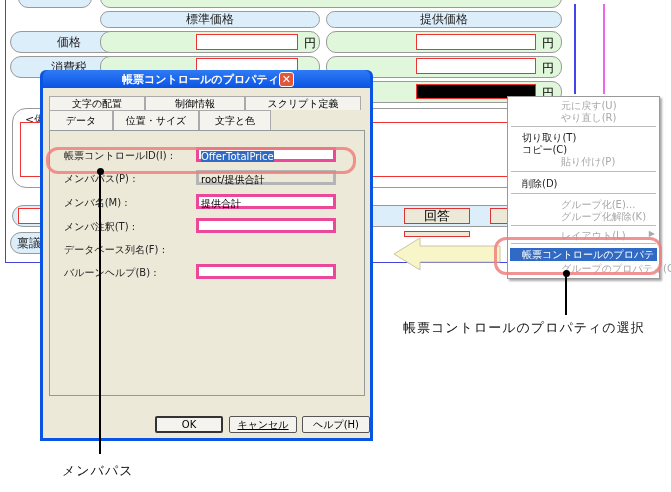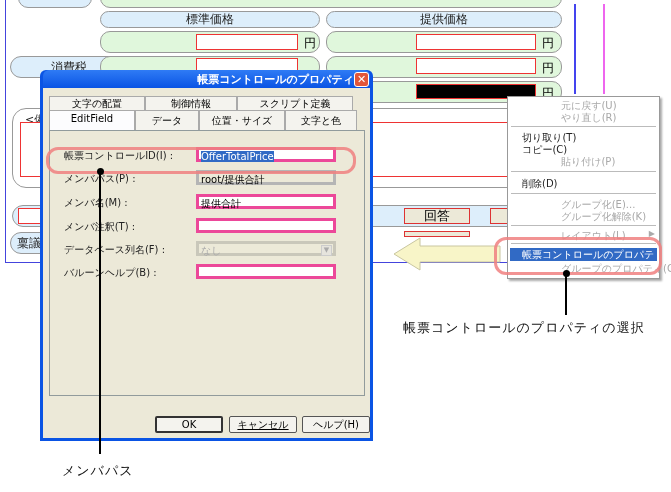--- a/index.html
+++ b/index.html
@@ -18,21 +18,21 @@
           display: flex; align-items: center; justify-content: center; font-size: 12px; color: #222; }
   .pill.green { background: #e0f7dc; border-radius: 10px; }
   .redbox { position: absolute; border: 1px solid #e33; background: #fff; }
   .yen { position: absolute; font-size: 12px; }
   .formbtn { position: absolute; border: 1px solid #d33; background: #ece9d8; font-size: 13px;
              display: flex; align-items: center; justify-content: center; }
 
   
   .dialog { position: absolute; left: 40px; top: 70px; width: 333px; height: 371px;
             background: #0a54e4; border-radius: 6px 6px 0 0; padding: 0 3px 3px 3px; }
-  .titlebar { height: 18px; display: flex; align-items: center; justify-content: flex-end;
+  .titlebar { height: 18px; display: flex; align-items: center; justify-content: center;
               color: #fff; font-weight: bold; font-size: 11px; padding-left: 4px;
               background: linear-gradient(#2f7bf5, #0a54e4); border-radius: 6px 6px 0 0; }
   .close-btn { width: 15px; height: 15px; background: #e2563a; border: 1px solid #fff; border-radius: 3px;
                color: #fff; font-size: 11px; display: flex; align-items: center; justify-content: center; margin-right: 1px; }
   .dlg-body { background: #ece9d8; height: calc(100% - 18px); position: relative; }
   .tabrow { position: absolute; left: 6px; height: 14px; display: flex; }
   .tab { border: 1px solid #aaa; border-bottom: none; background: #f4f3ee; font-size: 10px;
          display: flex; align-items: center; justify-content: center; }
   .tab.active { background: #fcfcfe; font-weight: normal; }
   .tabpanel { position: absolute; left: 6px; top: 42px; width: 316px; height: 266px;
@@ -74,20 +74,23 @@
   <div class="pill" style="left:18px;top:-12px;width:74px;height:20px;"></div>
   <div class="pill green" style="left:100px;top:-12px;width:462px;height:20px;"></div>
 
   <div class="pill" style="left:326px;top:11px;width:236px;height:17px;">
     <span>提供価格</span>
   </div>
   <div class="pill" style="left:100px;top:11px;width:220px;height:17px;">
     <span>標準価格</span>
   </div>
 
+  <div class="pill" style="left:10px;top:31px;width:118px;height:22px;">
+    <span>価格</span>
+  </div>
   <div class="pill green" style="left:100px;top:31px;width:220px;height:22px;"></div>
   <div class="redbox" style="left:196px;top:34px;width:102px;height:16px;"></div>
   <div class="yen" style="left:304px;top:35px;">円</div>
   <div class="pill green" style="left:326px;top:31px;width:236px;height:22px;"></div>
   <div class="redbox" style="left:416px;top:34px;width:120px;height:16px;"></div>
   <div class="yen" style="left:542px;top:35px;">円</div>
 
   <div class="pill" style="left:10px;top:56px;width:118px;height:22px;">
     <span>消費税</span>
   </div>
@@ -131,32 +134,29 @@
   <div class="titlebar">
     <span>帳票コントロールのプロパティ</span>
     <div class="close-btn">✕</div>
   </div>
   <div class="dlg-body">
 
     <div class="tabrow" style="top:8px;">
       <div class="tab" style="width:96px;">
           <span>文字の配置</span>
         </div>
-      <div class="tab" style="width:92px;">
+      <div class="tab" style="width:100px;">
           <span>制御情報</span>
         </div>
       <div class="tab" style="width:116px;">
           <span>スクリプト定義</span>
         </div>
     </div>
 
     <div class="tabrow" style="top:22px;height:20px;">
-      <div class="tab active" style="width:86px;height:20px;align-items:flex-start;padding-top:2px;">
-          <span>EditField</span>
-        </div>
       <div class="tab" style="width:64px;justify-content:center;">
           <span>データ</span>
         </div>
       <div class="tab" style="width:86px;">
           <span>位置・サイズ</span>
         </div>
       <div class="tab" style="width:72px;">
           <span>文字と色</span>
         </div>
     </div>
@@ -168,24 +168,20 @@
       <div class="row-label" style="top:41px;">メンバパス(P) :</div>
       <div class="row-input readonly" style="top:39px;">root/提供合計</div>
 
       <div class="row-label" style="top:65px;">メンバ名(M) :</div>
       <div class="row-input" style="top:63px;">提供合計</div>
 
       <div class="row-label" style="top:89px;">メンバ注釈(T) :</div>
       <div class="row-input" style="top:87px;"></div>
 
       <div class="row-label" style="top:112px;">データベース列名(F) :</div>
-      <div class="row-input disabled" style="top:110px;">
-        <span>なし</span>
-        <div class="dd-arrow">▼</div>
-      </div>
 
       <div class="row-label" style="top:135px;">バルーンヘルプ(B) :</div>
       <div class="row-input" style="top:133px;"></div>
     </div>
 
     <div class="dlg-btn" style="left:112px;top:328px;width:68px;border:2px solid #333;">
         <span>OK</span>
       </div>
     <div class="dlg-btn" style="left:186px;top:328px;width:68px;text-decoration:underline;">
         <span>キャンセル</span>

